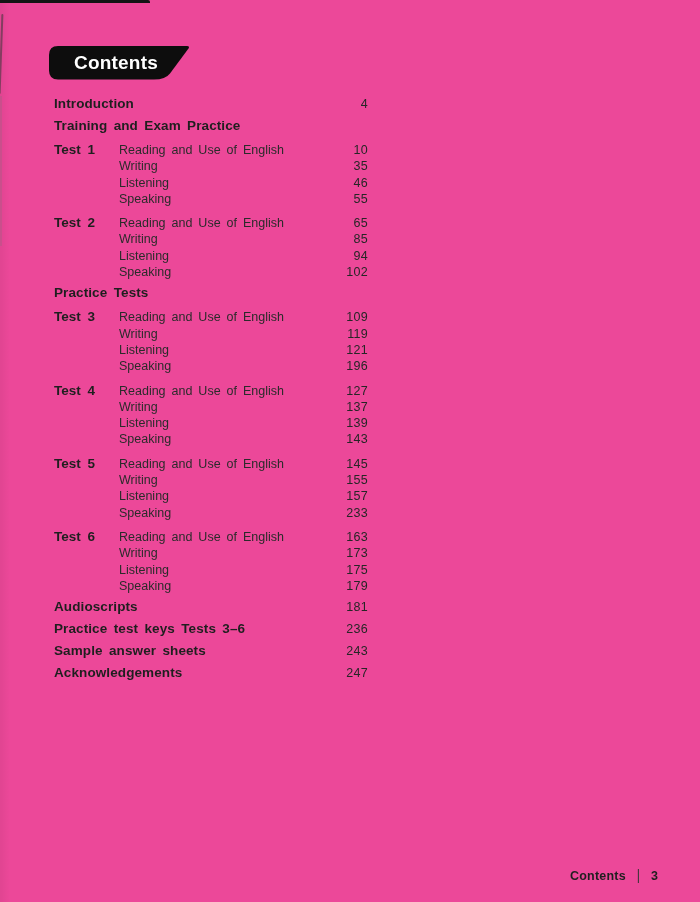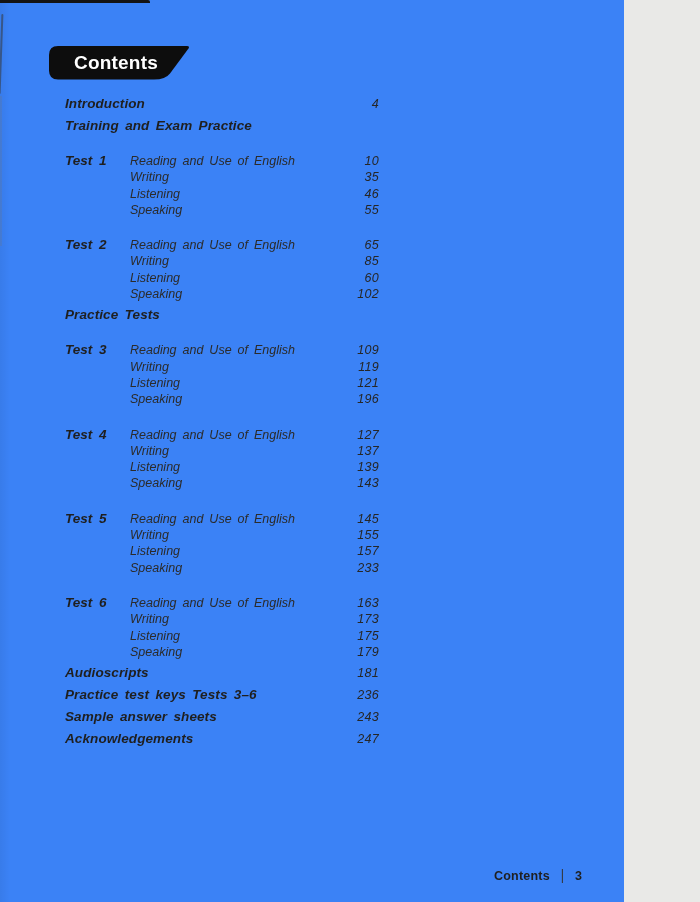--- a/index.html
+++ b/index.html
@@ -4,22 +4,22 @@
 <style>
   html, body { margin: 0; padding: 0; }
   body {
     width: 700px; height: 902px;
     background: #e9e9e7;
     font-family: "Liberation Sans", "DejaVu Sans", sans-serif;
     overflow: hidden;
   }
   .page {
     position: relative;
-    width: 624px; height: 902px;
-    background: #3b82f6;
+    width: 700px; height: 902px;
+    background: #ec4899;
     color: #1f1f1f;
     box-sizing: border-box;
   }
   
   .page::before {
     content: "";
     position: absolute; left: 0; top: 0; bottom: 0; width: 10px;
     background: linear-gradient(to right, rgba(0,0,0,0.05), rgba(0,0,0,0));
     pointer-events: none;
   }
@@ -54,38 +54,37 @@
     display: flex; align-items: center; justify-content: center;
     color: #ffffff;
     font-size: 19px; font-weight: bold;
     letter-spacing: 0.2px;
     padding-left: 10px; box-sizing: border-box;
   }
 
   
   .toc {
     position: absolute;
-    left: 65px; top: 96px;
+    left: 54px; top: 96px;
     width: 314px; 
-    font-style: italic;
   }
   .row { display: flex; justify-content: space-between; align-items: baseline; }
   .row .page-num {
     font-size: 12.5px; font-weight: normal; color: #262626;
     letter-spacing: 0.3px;
   }
   .row.single, .row.heading {
     font-size: 13.5px; font-weight: bold;
     line-height: 16px; margin-bottom: 6px;
     word-spacing: 2.5px;
     letter-spacing: 0.1px;
   }
   .test-block {
     display: flex;
-    margin-top: 19px; margin-bottom: 5px;
+    margin-top: 8px; margin-bottom: 5px;
   }
   .test-label {
     width: 65px; flex: 0 0 65px;
     font-size: 13.5px; font-weight: bold;
     line-height: 16.3px;
     word-spacing: 3px;
   }
   .test-items { flex: 1; }
   .test-items .row {
     font-size: 12.5px; font-weight: normal;
@@ -156,21 +155,21 @@
           <div class="row">
             <span class="item-label">Reading and Use of English</span>
             <span class="page-num">65</span>
           </div>
           <div class="row">
             <span class="item-label">Writing</span>
             <span class="page-num">85</span>
           </div>
           <div class="row">
             <span class="item-label">Listening</span>
-            <span class="page-num">60</span>
+            <span class="page-num">94</span>
           </div>
           <div class="row">
             <span class="item-label">Speaking</span>
             <span class="page-num">102</span>
           </div>
         </div>
       </div>
       <div class="row heading">
         <span class="entry-label">Practice Tests</span>
       </div>

